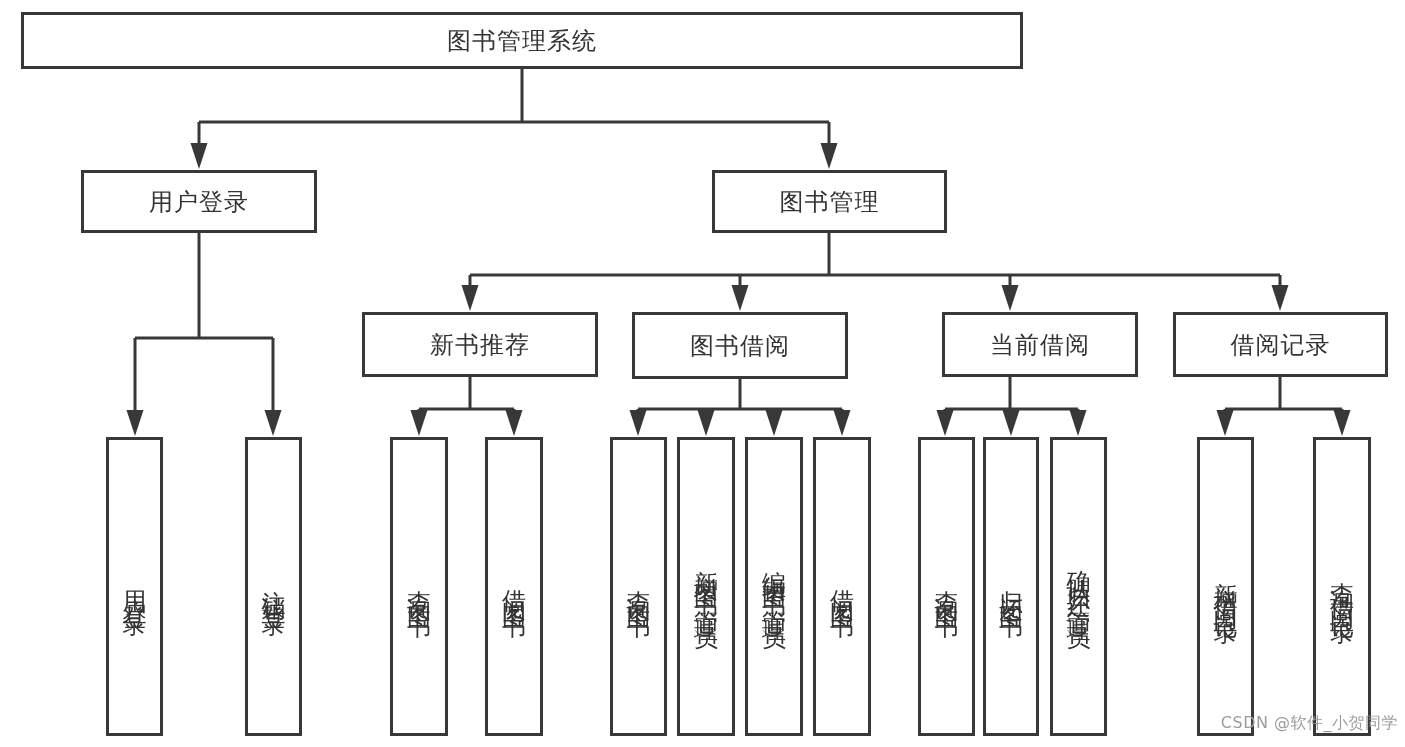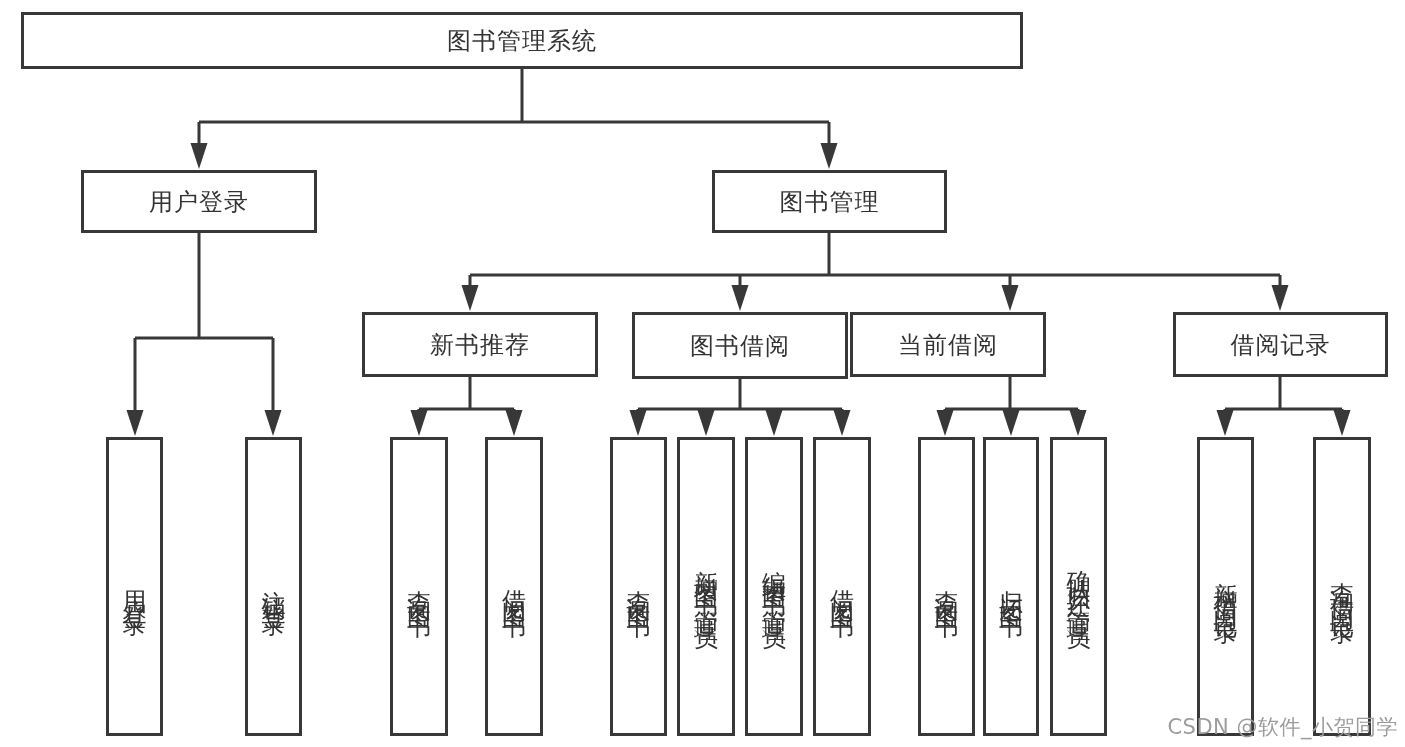--- a/index.html
+++ b/index.html
@@ -22,21 +22,21 @@
     letter-spacing:1px;
   }
   
   #n-root{left:21px;top:12px;width:1002px;height:57px;}
   
   #n-user-login{left:81px;top:170px;width:236px;height:63px;}
   #n-book-mgmt{left:712px;top:170px;width:235px;height:63px;}
   
   #n-new-book{left:362px;top:312px;width:236px;height:65px;}
   #n-book-borrow{left:632px;top:312px;width:216px;height:67px;}
-  #n-current-borrow{left:850px;top:312px;width:196px;height:65px;}
+  #n-current-borrow{left:942px;top:312px;width:196px;height:65px;}
   #n-borrow-records{left:1173px;top:312px;width:215px;height:65px;}
   
   .leaf{
     position:absolute;top:437px;height:299px;width:57px;
   }
   .leaf .vtext{
     writing-mode:vertical-lr;
     text-orientation:mixed;
     letter-spacing:8px;
     font-size:24px;
@@ -54,21 +54,21 @@
   #l-bb-borrow{left:813px;width:58px;}
   #l-cb-query{left:918px;}
   #l-cb-return{left:983px;width:56px;}
   #l-cb-confirm{left:1050px;}
   #l-br-add{left:1197px;}
   #l-br-query{left:1313px;width:58px;}
   
   #watermark{
     position:absolute;
     right:7px;top:713px;
-    font-size:21px;
+    font-size:16px;
     color:#9c9c9c;
     z-index:3;
     letter-spacing:0.5px;
   }
   .stroke{fill:none;stroke:#383838;stroke-width:3;}
   .arrow{fill:#383838;stroke:none;}
 </style>
 </head>
 <body>
 

